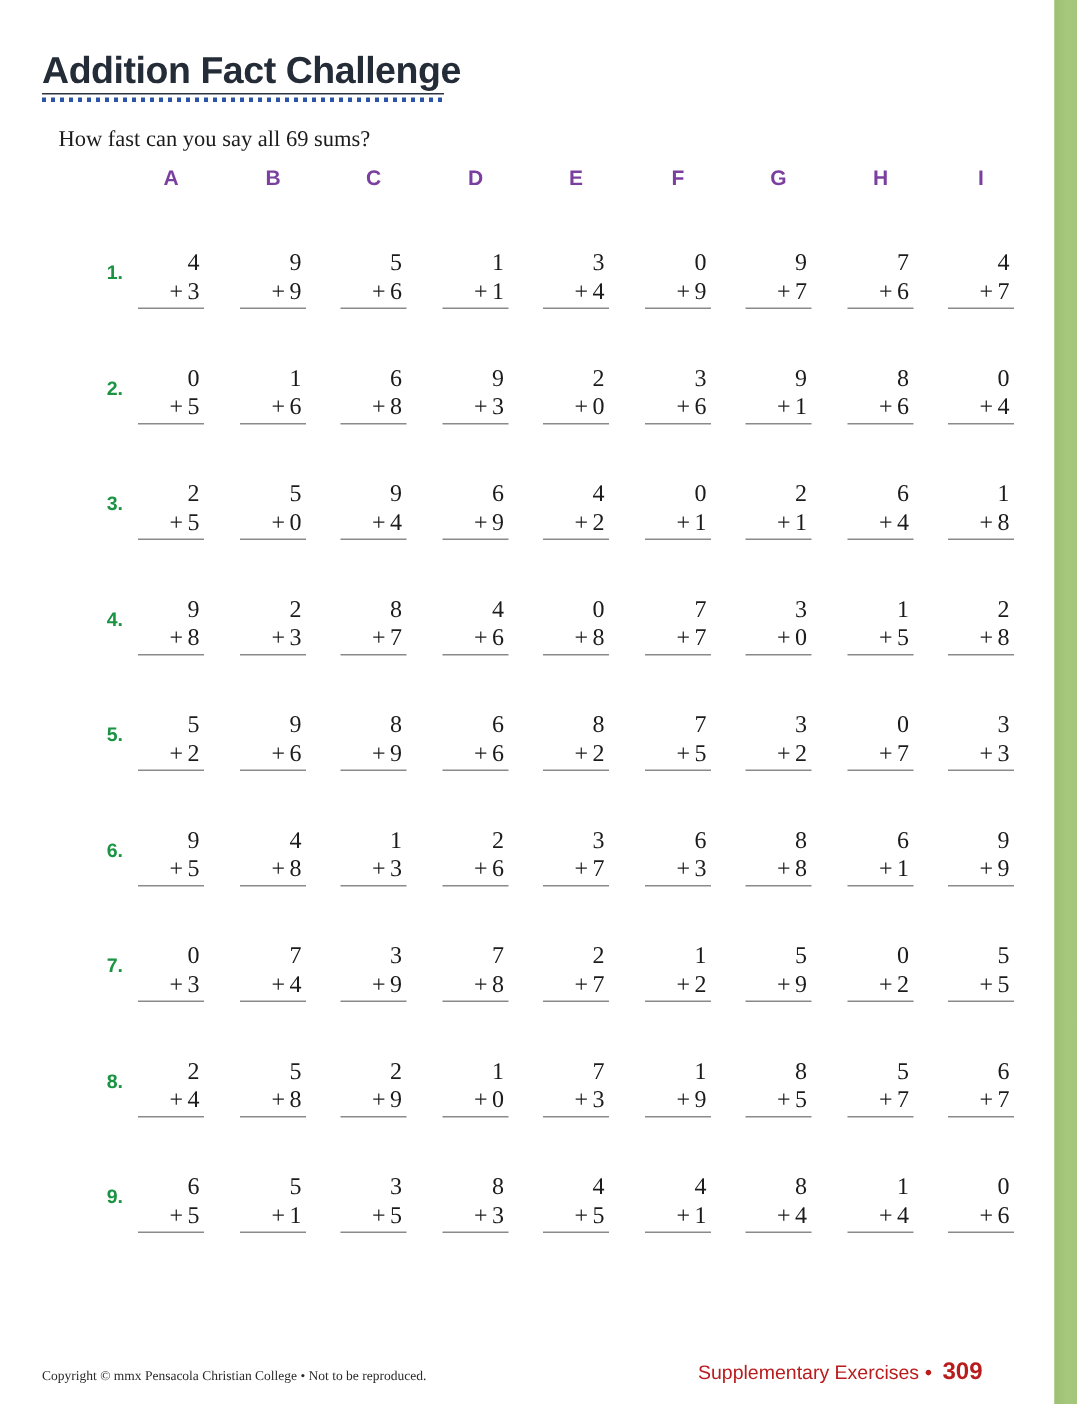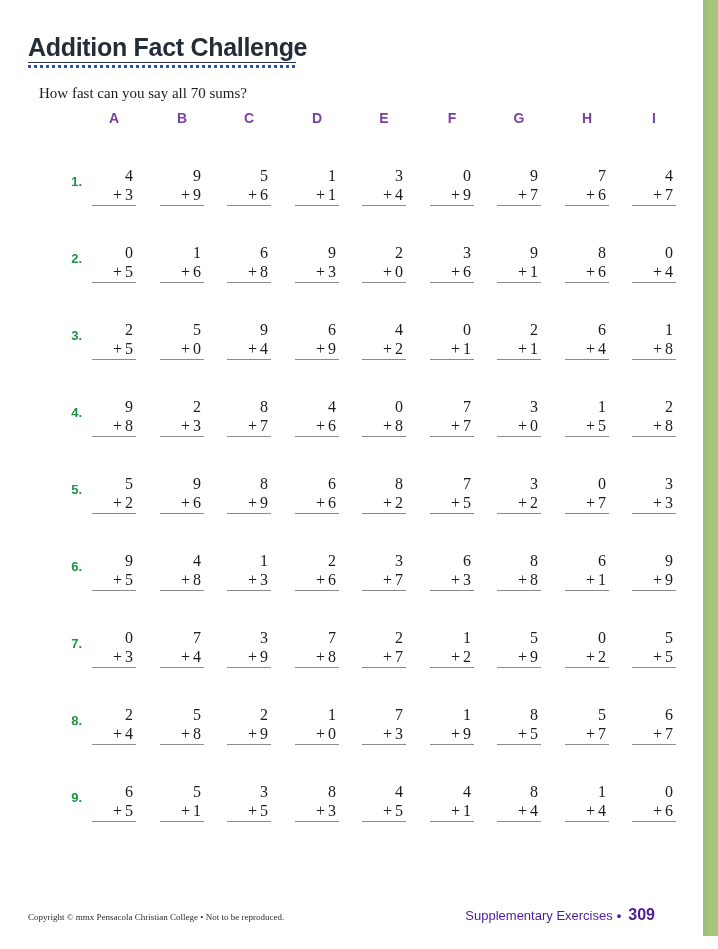--- a/index.html
+++ b/index.html
@@ -159,21 +159,21 @@
     color: #2b2b2b;
     white-space: nowrap;
     text-align: center;
   }
   .footer-right {
     position: absolute;
     right: 48px;
     top: 906px;
     font-family: "Liberation Sans", sans-serif;
     font-size: 13px;
-    color: #4c1d95;
+    color: #b91c1c;
     white-space: nowrap;
   }
   .footer-right .pageno {
     font-weight: bold;
     font-size: 16px;
     margin-left: 5px;
   }
   .footer-right .dot {
     margin: 0 2px 0 4px;
     font-weight: bold;
@@ -185,21 +185,21 @@
 <div class="page">
 
   <div class="content">
 
     <div class="title-block">
       <h1 class="title">Addition Fact Challenge</h1>
       <div class="title-rule"></div>
       <div class="title-dots"></div>
     </div>
 
-    <div class="instruction">How fast can you say all 70 sums?</div>
+    <div class="instruction">How fast can you say all 69 sums?</div>
 
     <div class="grid">
       <div class="header-row" id="header-row">
           <div class="col-head" style="left: 86px;">A</div>
           <div class="col-head" style="left: 154px;">B</div>
           <div class="col-head" style="left: 221px;">C</div>
           <div class="col-head" style="left: 289px;">D</div>
           <div class="col-head" style="left: 356px;">E</div>
           <div class="col-head" style="left: 424px;">F</div>
           <div class="col-head" style="left: 491px;">G</div>

